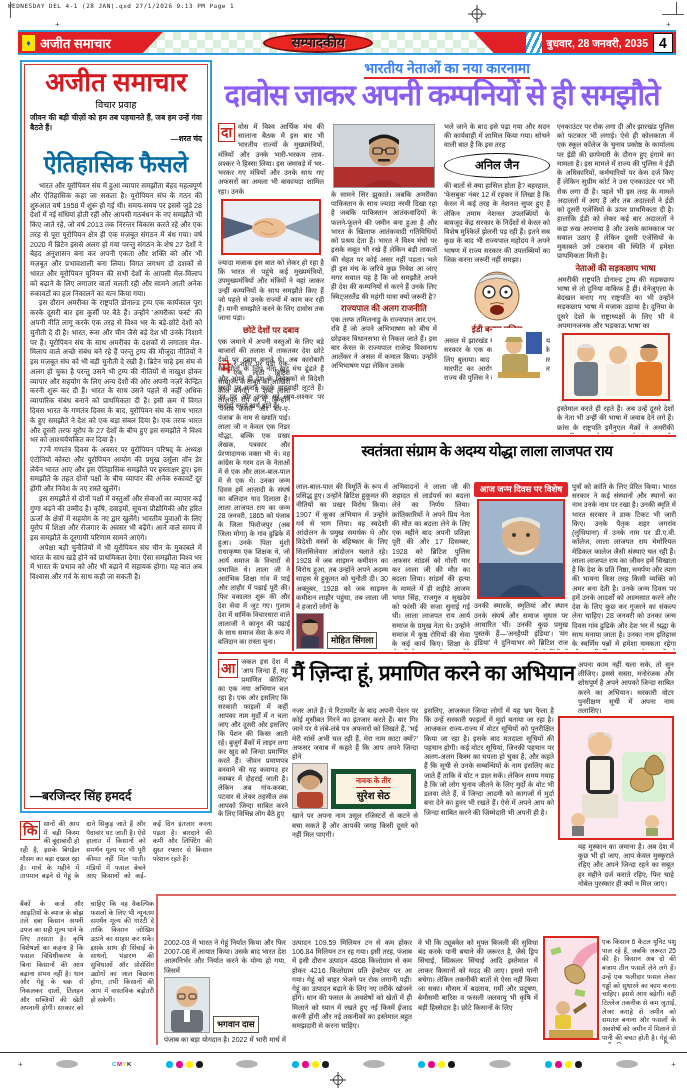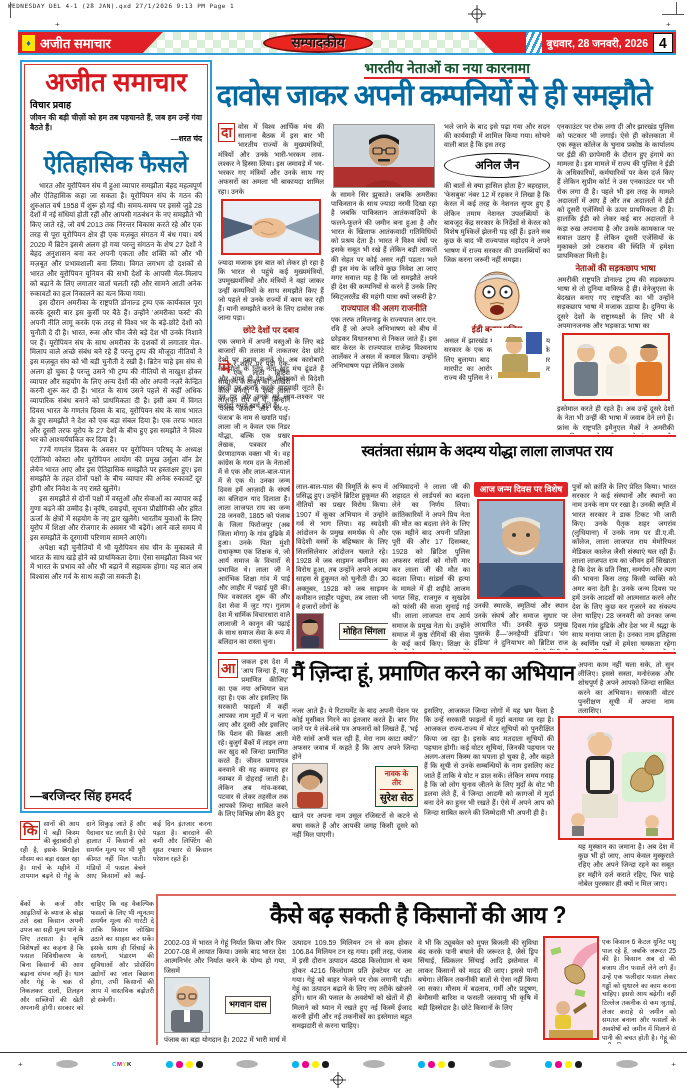--- a/index.html
+++ b/index.html
@@ -18,48 +18,48 @@
     clip-path:polygon(26px 100%,46px 0,calc(100% - 46px) 0,calc(100% - 26px) 100%);
     display:flex;align-items:center;justify-content:center;}
   .hdr-oval{background:#e8251f;border:2px solid #7a0d0d;border-radius:50%;padding:0 26px;color:#141414;font-weight:800;font-size:13.5px;line-height:16px;text-shadow:.6px .6px 0 #ffffffaa;white-space:nowrap;}
   .hdr-stripes{width:16px;height:100%;background:repeating-linear-gradient(115deg,#2e9fd9 0 2.5px,#ffffff 2.5px 6px);margin-right:5px;flex:none;}
   .hdr-date{color:#fff;font-weight:bold;font-size:10.5px;white-space:nowrap;margin-right:5px;flex:none;}
   .hdr-page{width:18px;height:18px;background:#fff;border:1.5px solid #111;color:#000;font-weight:800;font-size:14px;display:flex;align-items:center;justify-content:center;margin-right:3px;flex:none;}
   
   .edbox{position:absolute;left:20px;top:60px;width:192px;height:753px;border:2px solid #2f9fd9;box-sizing:border-box;padding:2px;}
   .edinner{border:1px solid #d43a2f;height:100%;box-sizing:border-box;padding:4px 5px;display:flex;flex-direction:column;overflow:hidden;}
   .masthead{color:#d6181f;font-weight:800;font-size:26px;text-align:center;line-height:1.05;}
-  .vichar{font-weight:bold;font-size:9.5px;text-align:left;margin-top:2px;}
+  .vichar{font-weight:normal;font-size:9.5px;text-align:center;margin-top:2px;}
   .quote{font-size:7.6px;font-weight:bold;text-align:justify;margin-top:2px;line-height:1.3;color:#222;}
   .quote-auth{text-align:right;font-weight:bold;font-size:7.6px;}
   .ed-head{font-weight:900;font-size:23px;text-align:center;margin:4px 0 3px;color:#0369a1;}
   .ed-body{font-size:7.1px;line-height:1.38;text-align:justify;color:#1c1c1c;overflow:hidden;flex:1;}
   .ed-body p{margin:0;text-indent:9px;}
   .ed-sign{text-align:left;font-weight:800;font-size:12px;margin-top:3px;color:#111;}
   
   .col{position:absolute;font-size:7px;line-height:1.32;text-align:justify;color:#1b1b1b;overflow:hidden;word-break:break-word;}
   .subhead{text-align:center;font-weight:bold;color:#992015;font-size:8.4px;margin:3px 0 2px;line-height:1.1;}
   .dc{float:left;font-weight:bold;color:#c3261a;border:1.5px solid #c3261a;font-size:14px;line-height:1.05;padding:1px 2px;margin:1px 3px 1px 0;}
   .dc2{float:left;font-weight:bold;color:#c3261a;font-size:15px;line-height:1;margin:0 3px 0 0;}
   .imgbox{border:2px solid #d8261d;display:block;margin:3px auto;}
   .imgplain{display:block;margin:2px auto;border:1px solid #999;}
-  .kicker{position:absolute;left:218px;top:58px;width:458px;text-align:center;font-weight:800;font-size:14px;color:#14532d;}
+  .kicker{position:absolute;left:218px;top:58px;width:458px;text-align:center;font-weight:800;font-size:14px;color:#3b82f6;}
   .kicker span{border-bottom:2px solid #e02427;padding-bottom:1px;}
-  .head1{position:absolute;left:204px;top:74px;width:460px;text-align:center;font-weight:900;font-size:29px;letter-spacing:-1px;color:#0369a1;white-space:nowrap;}
+  .head1{position:absolute;left:212px;top:74px;width:460px;text-align:center;font-weight:900;font-size:29px;letter-spacing:-1px;color:#8b5cf6;white-space:nowrap;}
   .oval-name{border:1.5px solid #111;border-radius:50%;background:#fff;text-align:center;font-weight:800;font-size:11.5px;padding:4px 2px;margin:3px 0;color:#111;}
   .rule-red{position:absolute;background:#e02427;}
   .head2{position:absolute;left:298px;top:440px;width:378px;text-align:center;font-weight:700;font-size:15px;letter-spacing:-.5px;color:#0a0a0a;white-space:nowrap;}
   .badge{background:#e02427;color:#fff;font-weight:800;font-size:8.6px;text-align:center;padding:2px 3px;border-radius:2px;margin-bottom:2px;}
   .head3{position:absolute;left:292px;top:658px;width:272px;text-align:center;font-weight:700;font-size:21px;letter-spacing:-.5px;color:#0a0a0a;white-space:nowrap;}
   .head4{position:absolute;left:160px;top:898px;width:516px;text-align:center;font-weight:900;font-size:23px;letter-spacing:-.5px;color:#0a0a0a;white-space:nowrap;}
   .namebox{border:1px solid #555;background:#fffdf4;font-weight:800;font-size:8.6px;text-align:center;padding:2px 3px;color:#111;white-space:nowrap;}
-  .navak{border:1px solid #14532d; background:#fdf3e2;text-align:center;padding:2px 4px;margin-left:32px;}
+  .navak{border:5px solid #14532d; background:#fdf3e2;text-align:center;padding:2px 20px;}
   .navak .t{color:#c0261c;font-weight:bold;font-size:7.4px;border-bottom:1px solid #c0261c;display:inline-block;padding-bottom:1px;}
   .navak .n{font-weight:800;font-size:10px;color:#111;margin-top:1px;}
-  .photorow{display:flex;align-items:center;gap:15px;margin:2px 0;}
+  .photorow{display:flex;align-items:flex-end;gap:3px;margin:2px 0;}
   
   .botline{position:absolute;left:0;top:1052px;width:687px;height:1px;background:#333;}
   .cbar{position:absolute;left:18px;top:1058px;width:658px;height:12px;display:flex;align-items:center;justify-content:space-between;}
   .dotg{display:flex;gap:3px;align-items:center;}
   .dot{width:7px;height:7px;border-radius:50%;}
   .ovalg{width:22px;height:8px;border-radius:50%;background:#b3b3b3;}
   .cmyk-lbl{font-size:6px;font-weight:bold;letter-spacing:.5px;}
 </style>
 </head>
 <body>
@@ -80,21 +80,21 @@
 
   <div class="hdr">
     <div class="hdr-yellow">
         <span>♦</span>
       </div>
     <div class="hdr-title">अजीत समाचार</div>
     <div class="hdr-center">
       <div class="hdr-oval">सम्पादकीय</div>
     </div>
     <div class="hdr-stripes"></div>
-    <div class="hdr-date">बुधवार, 28 जनवरी, 2026</div>
+    <div class="hdr-date">बुधवार, 28 जनवरी, 2035</div>
     <div class="hdr-page">4</div>
   </div>
 
   <div class="edbox">
     <div class="edinner">
       <div class="masthead">अजीत समाचार</div>
       <div class="vichar">विचार प्रवाह</div>
       <div class="quote">जीवन की बड़ी चीज़ों को हम तब पहचानते हैं, जब हम उन्हें गंवा बैठते हैं।</div>
       <div class="quote-auth">—शरत चंद</div>
       <div class="ed-head">ऐतिहासिक फैसले</div>
@@ -291,21 +291,20 @@
 
   <div class="col" style="left:20px;top:820px;width:192px;height:76px;column-count:3;column-gap:7px;font-size:6.6px;">
     <span class="dc">कि</span><span>सानों की आय में बड़ी किस्म की बूंदाबांदी हो रही है, इसके बिगड़ैल मौसम का बड़ा दखल रहा है। मार्च के महीने में तापमान बढ़ने से गेहूं के दाने सिकुड़ जाते हैं और पैदावार घट जाती है। ऐसे हालात में किसानों को समर्थन मूल्य पर भी पूरी कीमत नहीं मिल पाती। मंडियों में फसल बेचने आए किसानों को कई-कई दिन इंतजार करना पड़ता है। बारदाने की कमी और लिफ्टिंग की सुस्त रफ्तार से किसान परेशान रहते हैं।</span>
   </div>
   <div class="col" style="left:20px;top:900px;width:134px;height:144px;column-count:2;column-gap:7px;font-size:6.6px;">
     <span>बैंकों के कर्ज और आढ़तियों के ब्याज के बोझ तले दबा किसान अपनी उपज का सही मूल्य पाने के लिए तरसता है। कृषि विशेषज्ञों का कहना है कि फसल विविधीकरण के बिना किसानों की आय बढ़ाना संभव नहीं है। धान और गेहूं के चक्र से निकलकर दालों, तिलहन और सब्जियों की खेती अपनानी होगी। सरकार को चाहिए कि वह वैकल्पिक फसलों के लिए भी न्यूनतम समर्थन मूल्य की गारंटी दे ताकि किसान जोखिम उठाने का साहस कर सकें। इसके साथ ही सिंचाई के साधनों, भंडारण की सुविधाओं और प्रोसेसिंग उद्योगों का जाल बिछाना होगा, तभी किसानों की आय में वास्तविक बढ़ोतरी हो सकेगी।</span>
   </div>
 
   <div class="rule-red" style="left:156px;top:894px;width:520px;height:1.5px;background:#e0665f;"></div>
   <div class="rule-red" style="left:156px;top:894px;width:1.5px;height:151px;background:#e0665f;"></div>
-  <div class="head4">कैसे बढ़ सकती है किसानों की आय ?</div>
 
   <div class="col" style="left:164px;top:938px;width:122px;height:106px;">
     <span>2002-03 में भारत ने गेहूं निर्यात किया और फिर 2007-08 में आयात किया। उसके बाद भारत देश आत्मनिर्भर और निर्यात करने के योग्य हो गया, जिसमें</span>
     <div class="photorow">
       <svg width="44" height="54" viewBox="0 0 44 54" style="border:1px solid #999;flex:none;">
         <rect width="44" height="54" fill="#dfe6ea"></rect>
         <circle cx="22" cy="18" r="11" fill="#e2b68c"></circle>
         <path d="M10,13 q12,-10 24,0 l0,-4 q-12,-8 -24,0z" fill="#e8e8e8"></path>
         <rect x="13" y="16" width="7" height="5" rx="1" fill="none" stroke="#333"></rect>
         <rect x="24" y="16" width="7" height="5" rx="1" fill="none" stroke="#333"></rect>

